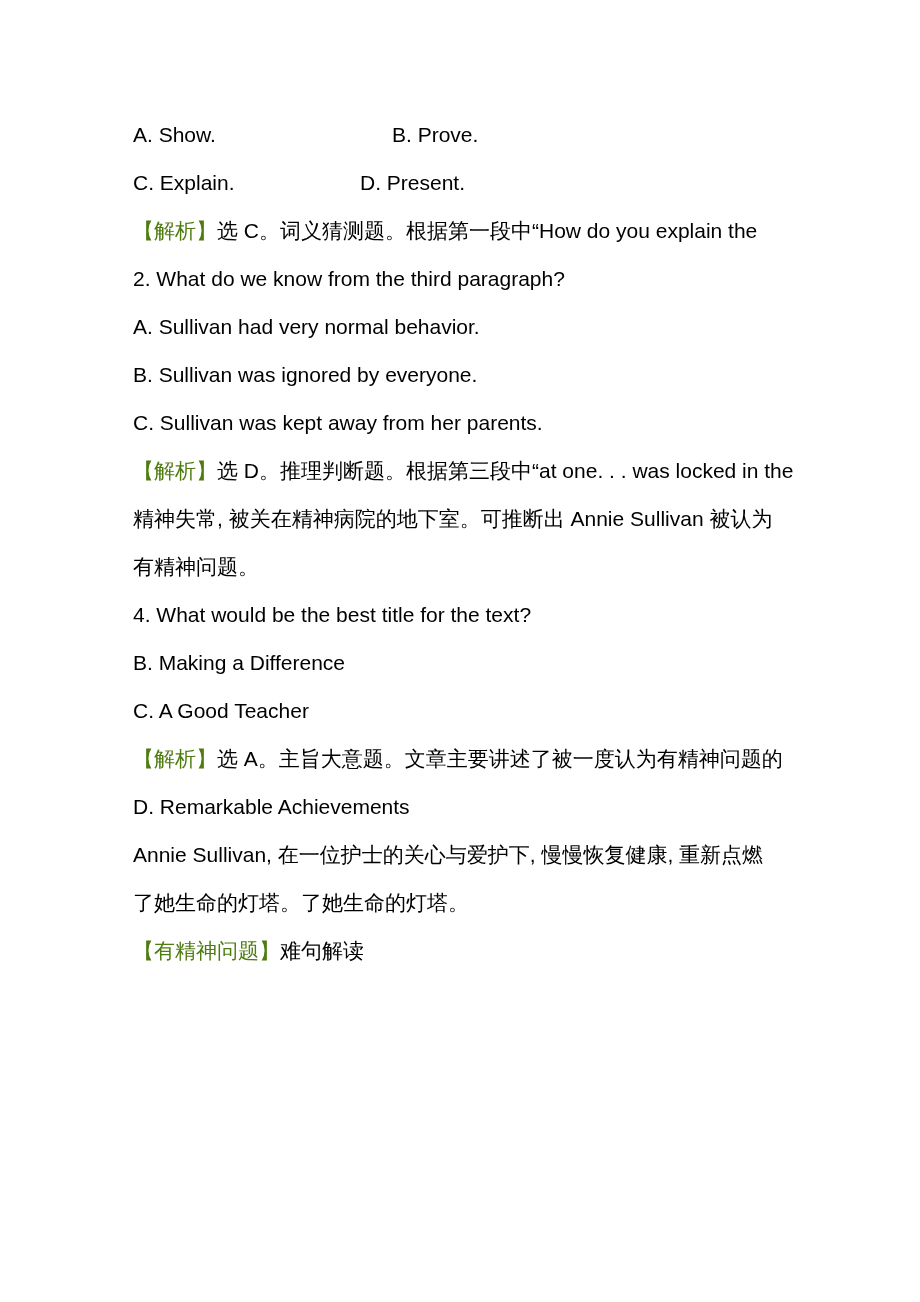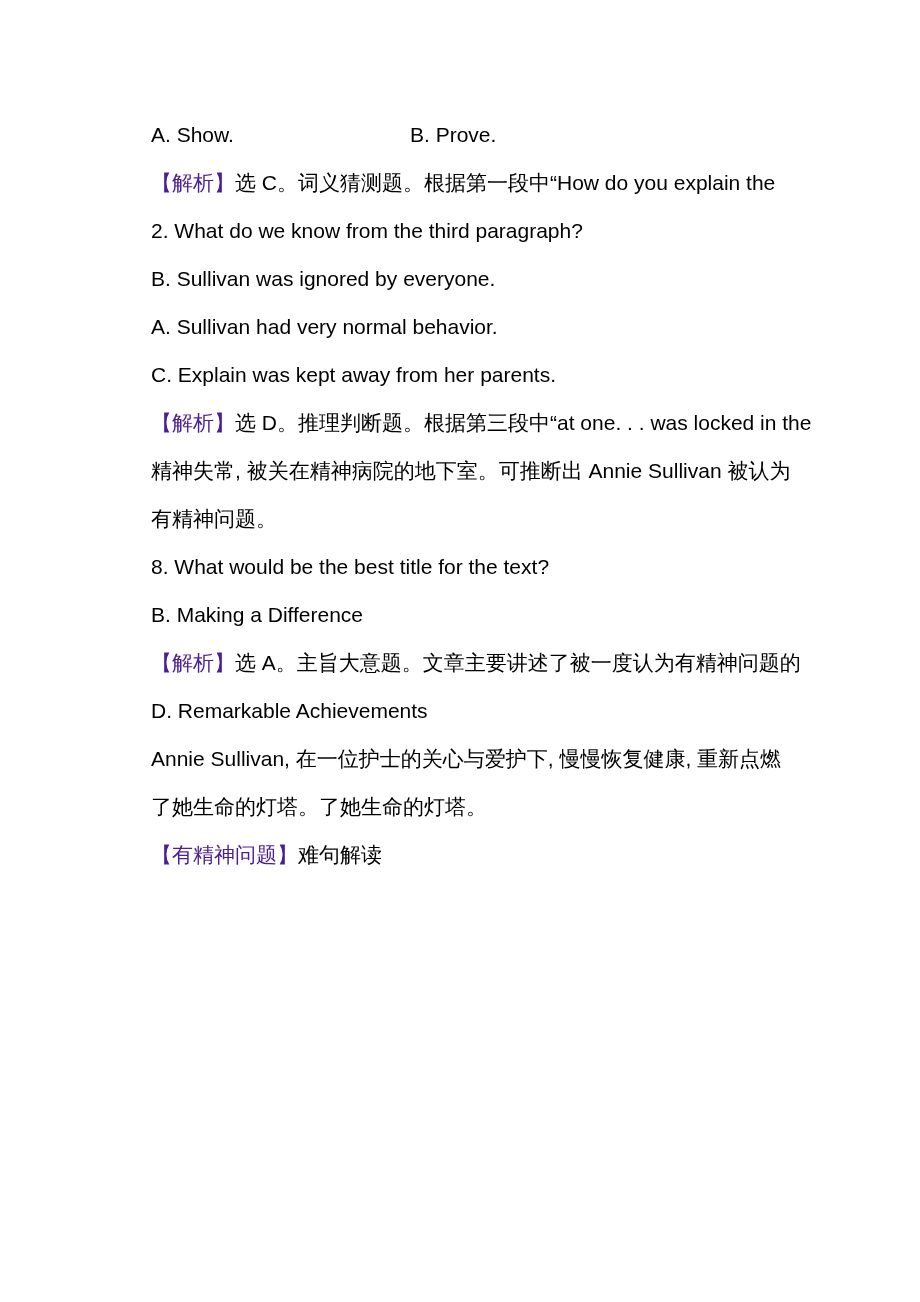--- a/index.html
+++ b/index.html
@@ -17,63 +17,64 @@
     width: 920px;
     padding: 111px 0 0 133px;
   }
   .line {
     height: 48px;
     line-height: 48px;
     font-size: 21px;
     color: #000000;
     font-family: "Liberation Sans", sans-serif;
     white-space: nowrap;
-    margin-left: 18px;
   }
   .col {
     display: inline-block;
     vertical-align: top;
   }
   .w259 { width: 259px; }
   .w227 { width: 227px; }
-  .red { color: #4c1d95; }
+  .red { color: #4d7c0f; }
   .serif { font-family: "Liberation Serif", serif; }
 </style>
 </head>
 <body>
 
 <div class="doc">
 
   <div class="line"><span class="col w259">A. Show.</span><span>B. Prove.</span></div>
 
+  <div class="line"><span class="col w227">C. Explain.</span><span>D. Present.</span></div>
 
   <div class="line"><span class="red">【解析】</span><span>选 C。词义猜测题。根据第一段中“How do you explain the</span></div>
 
 
   <div class="line">2. What do we know from the third paragraph?</div>
 
+  <div class="line">A. Sullivan had very normal behavior.</div>
+
   <div class="line">B. Sullivan was ignored by everyone.</div>
 
-  <div class="line">A. Sullivan had very normal behavior.</div>
-
-  <div class="line">C. Explain was kept away from her parents.</div>
+  <div class="line">C. Sullivan was kept away from her parents.</div>
 
 
   <div class="line"><span class="red">【解析】</span><span>选 D。推理判断题。根据第三段中“at one. . . was locked in the</span></div>
 
 
   <div class="line">精神失常, 被关在精神病院的地下室。可推断出 Annie Sullivan 被认为</div>
 
   <div class="line">有精神问题。</div>
 
-  <div class="line">8. What would be the best title for the text?</div>
+  <div class="line">4. What would be the best title for the text?</div>
 
 
   <div class="line">B. Making a Difference</div>
 
+  <div class="line">C. A Good Teacher</div>
 
   <div class="line"><span class="red">【解析】</span><span>选 A。主旨大意题。文章主要讲述了被一度认为有精神问题的</span></div>
 
   <div class="line">D. Remarkable Achievements</div>
 
   <div class="line">Annie Sullivan, 在一位护士的关心与爱护下, 慢慢恢复健康, 重新点燃</div>
 
   <div class="line">了她生命的灯塔。了她生命的灯塔。</div>
 
   <div class="line serif"><span class="red serif">【有精神问题】</span><span class="serif">难句解读</span></div>

